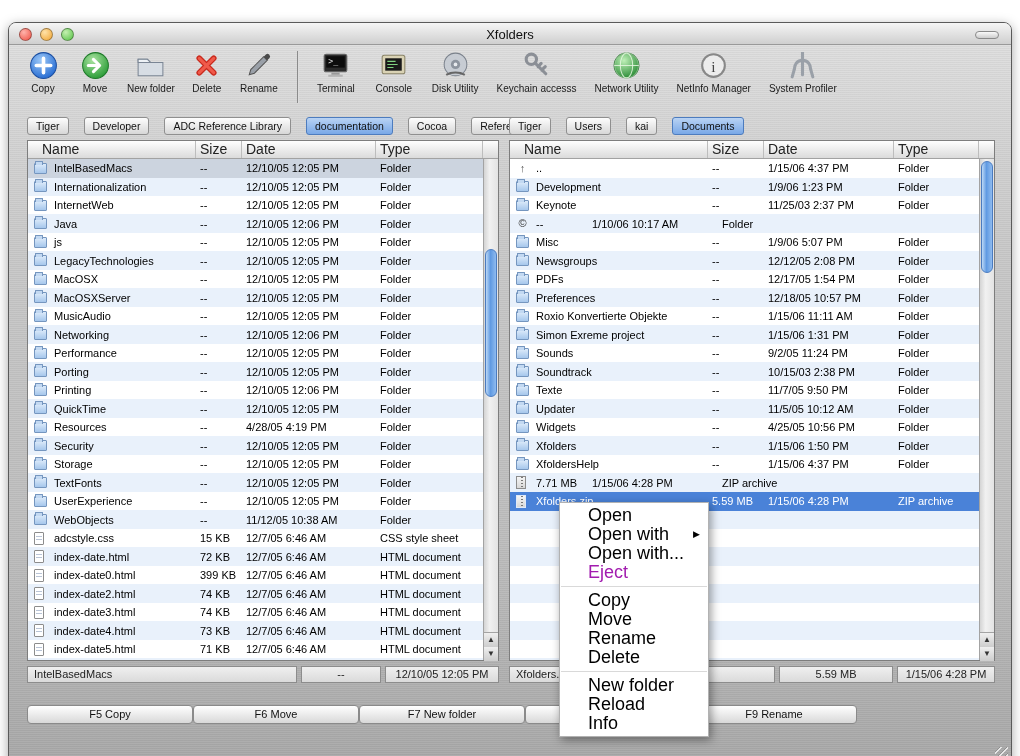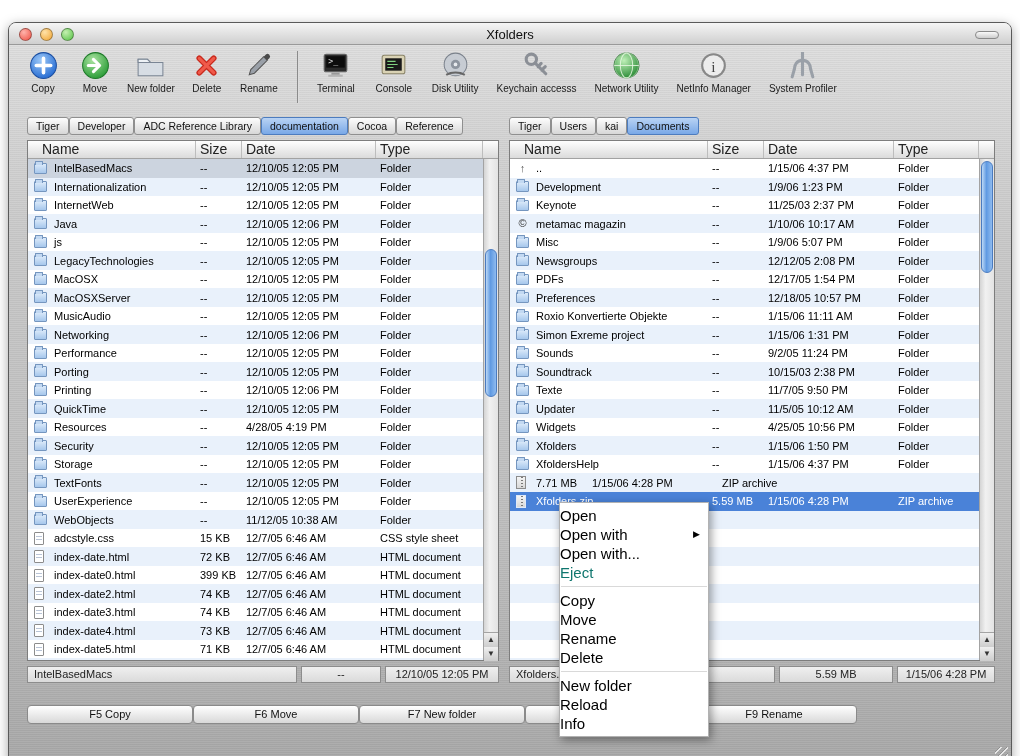--- a/index.html
+++ b/index.html
@@ -22,21 +22,21 @@
   
   .toolbar{position:absolute;left:14px;top:26px;right:10px;height:62px;display:flex;align-items:flex-start}
   .tb-group{display:flex;gap:12px}
   .tb-group.apps{gap:18px}
   .tb-item{display:flex;flex-direction:column;align-items:center;min-width:40px}
   .tb-icon{width:33px;height:33px}
   .tb-icon svg{width:100%;height:100%;display:block}
   .tb-label{font-size:10px;color:#1a1a1a;margin-top:1px;white-space:nowrap}
   .tb-divider{width:1px;height:52px;background:#8b8b8b;margin:2px 18px 0 18px;box-shadow:1px 0 0 #dcdcdc}
   
-  .pathgroup{position:absolute;top:94px;display:flex;gap:0}
+  .pathgroup{position:absolute;top:94px;display:flex;gap:15px}
   .pg-left{left:18px}.pg-right{left:500px}
   .pathbtn{font-size:10.5px;line-height:12px;padding:2px 8px;border:1px solid #8f8f8f;border-radius:3px;
     background:linear-gradient(#fdfdfd,#d7d7d7);color:#111;white-space:nowrap}
   .pathbtn.sel{background:linear-gradient(#b9d3f4,#79a8e7);border-color:#4d7cbe}
   
   .pane{position:absolute;top:117px;height:521px;background:#fff;border:1px solid #7d7d7d}
   .pane-left{left:18px;width:472px}
   .pane-right{left:500px;width:486px}
   .phead{position:absolute;left:0;top:0;right:0;height:18px;display:flex;
     background:linear-gradient(#fefefe,#dbdbdb);border-bottom:1px solid #a2a2a2}
@@ -89,23 +89,23 @@
     padding:0 6px;overflow:hidden;white-space:nowrap}
   .st-center{text-align:center}
   
   .fnrow{position:absolute;left:18px;top:682px;width:968px;display:flex;justify-content:flex-start}
   .fnbtn{width:166px;height:19px;border:1px solid #8a8a8a;border-radius:4px;font-size:11px;color:#111;
     background:linear-gradient(#ffffff,#d8d8d8);text-align:center;line-height:17px;
     font-family:"Liberation Sans",sans-serif}
   
   .cmenu{position:absolute;left:550px;top:479px;width:150px;background:#fff;border:1px solid #b2b2b2;
     box-shadow:2px 3px 9px rgba(0,0,0,.4);padding:3px 0;z-index:60}
-  .mitem{position:relative;height:19px;line-height:19px;font-size:15px;color:#000;padding-left:0;
+  .mitem{position:relative;height:19px;line-height:19px;font-size:18px;color:#000;padding-left:28px;
     white-space:nowrap}
-  .mitem.disabled{color:#0f766e}
+  .mitem.disabled{color:#a21caf}
   .msep{height:1px;background:#d9d9d9;margin:4px 1px}
   .msub{position:absolute;right:8px;top:0;font-size:9px}
   .msub::before{content:"▶"}
   
   .grip{position:absolute;right:3px;bottom:3px;width:13px;height:13px;
     background:repeating-linear-gradient(135deg,transparent 0 3px,#909090 3px 4px,#e6e6e6 4px 5px)}
 </style>
 </head>
 <body>
 
@@ -574,21 +574,20 @@
           </span>
           <span class="cell c-name">Keynote</span>
           <span class="cell c-size">--</span>
           <span class="cell c-date">11/25/03 2:37 PM</span>
           <span class="cell c-type">Folder</span>
         </div>
         <div class="row">
           <span class="cell c-icon">
             <span class="fi fi-copyright"></span>
           </span>
-          <span class="cell c-name">metamac magazin</span>
           <span class="cell c-size">--</span>
           <span class="cell c-date">1/10/06 10:17 AM</span>
           <span class="cell c-type">Folder</span>
         </div>
         <div class="row">
           <span class="cell c-icon">
             <span class="fi fi-folder"></span>
           </span>
           <span class="cell c-name">Misc</span>
           <span class="cell c-size">--</span>

